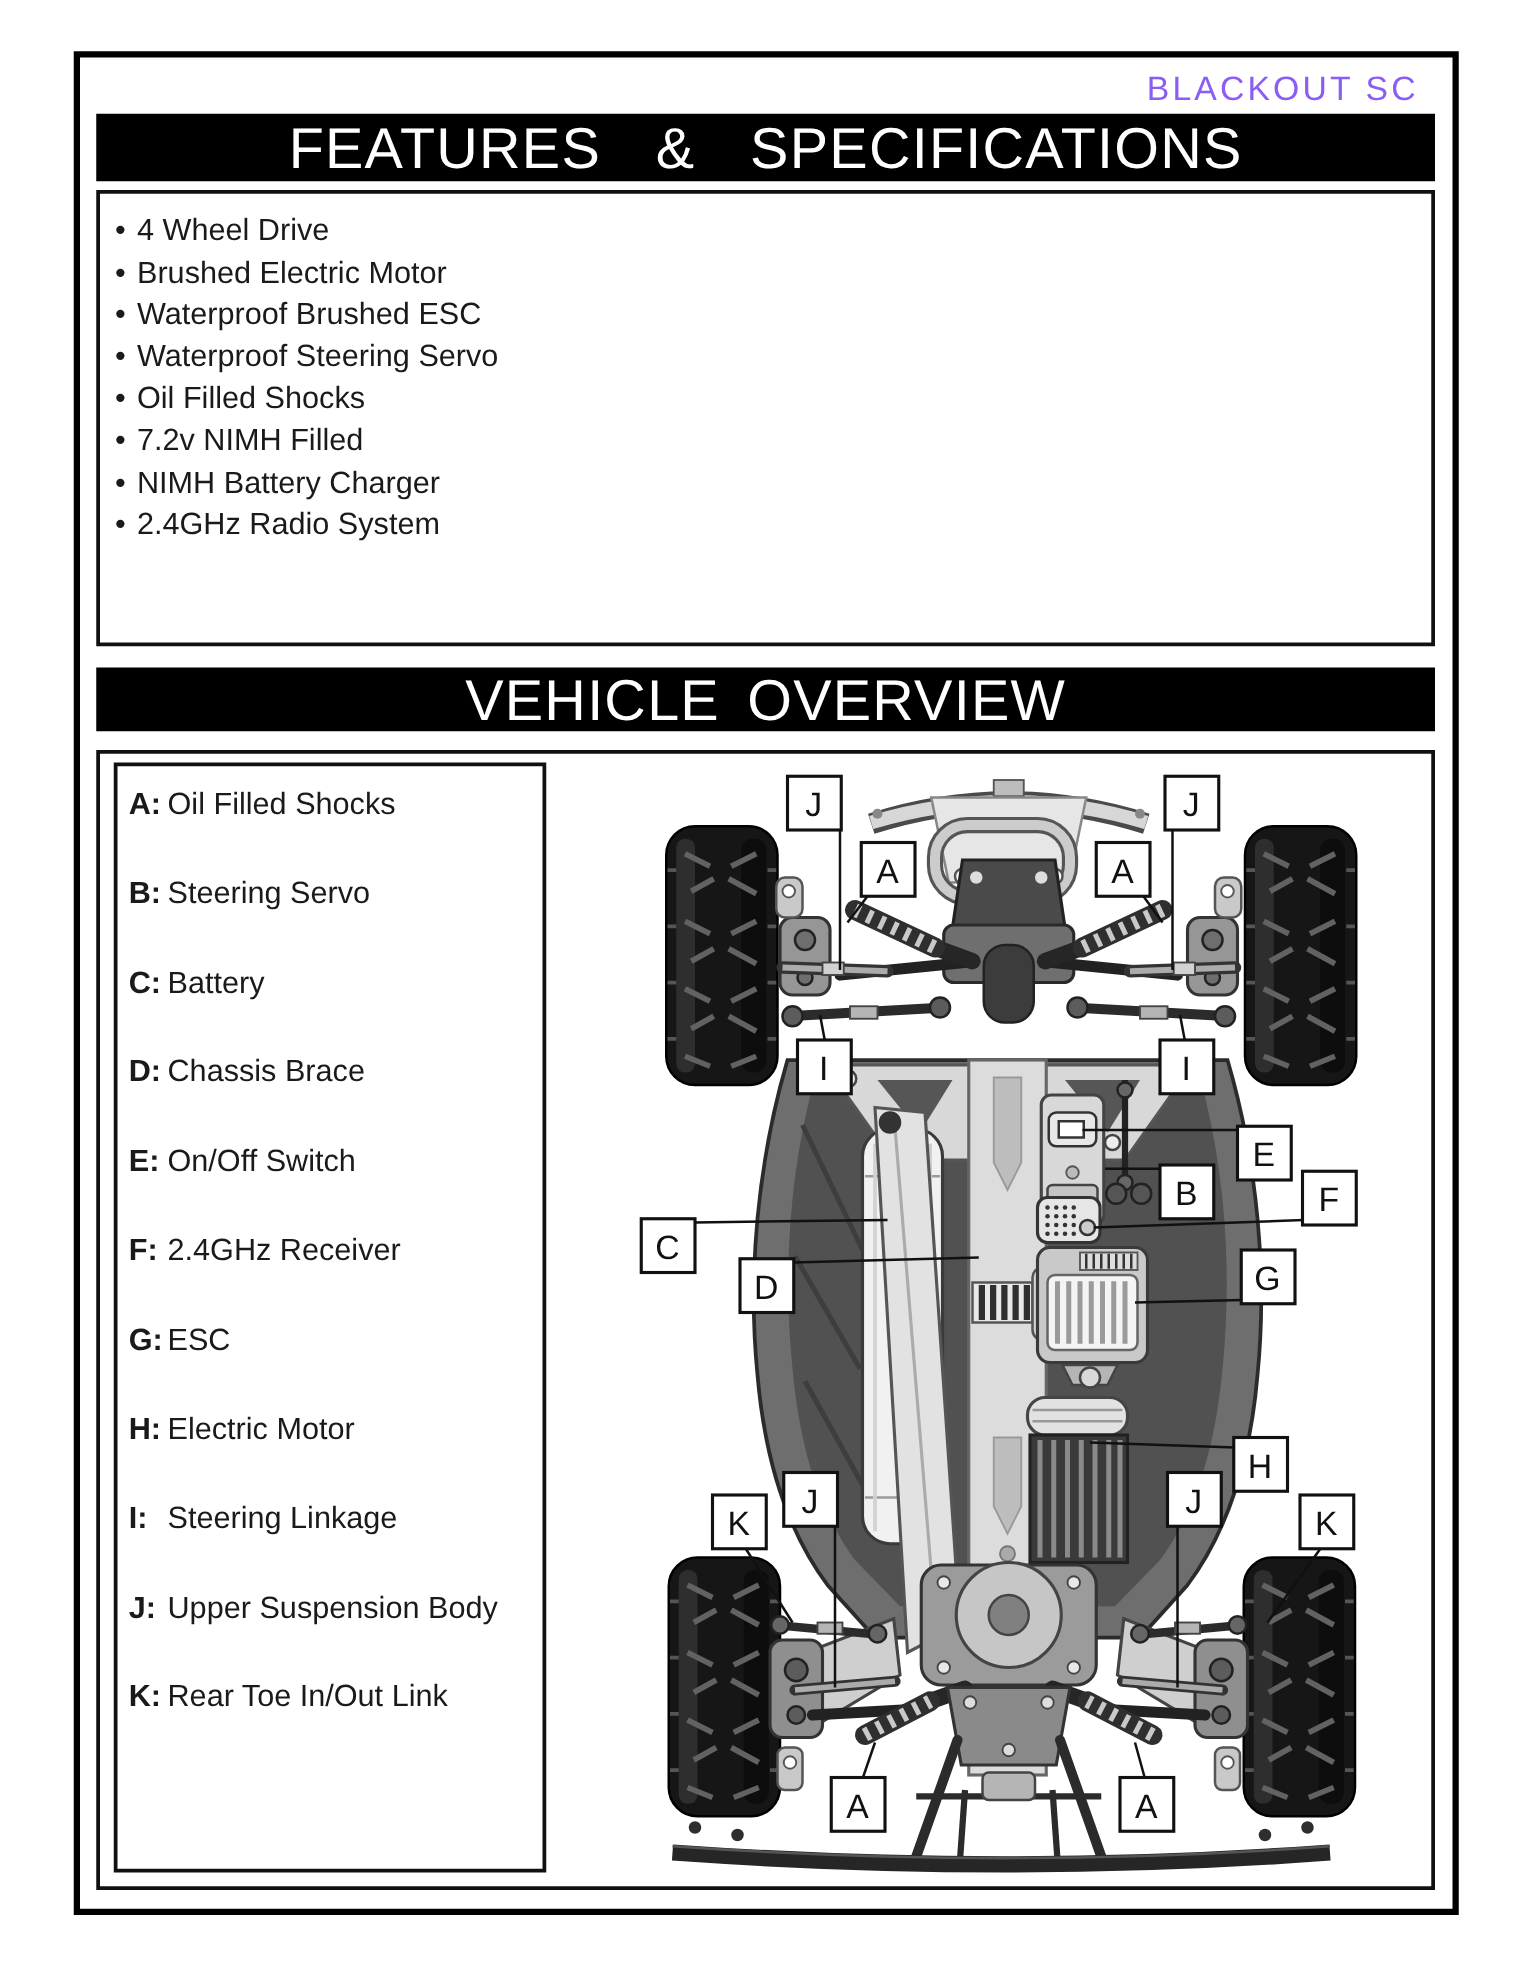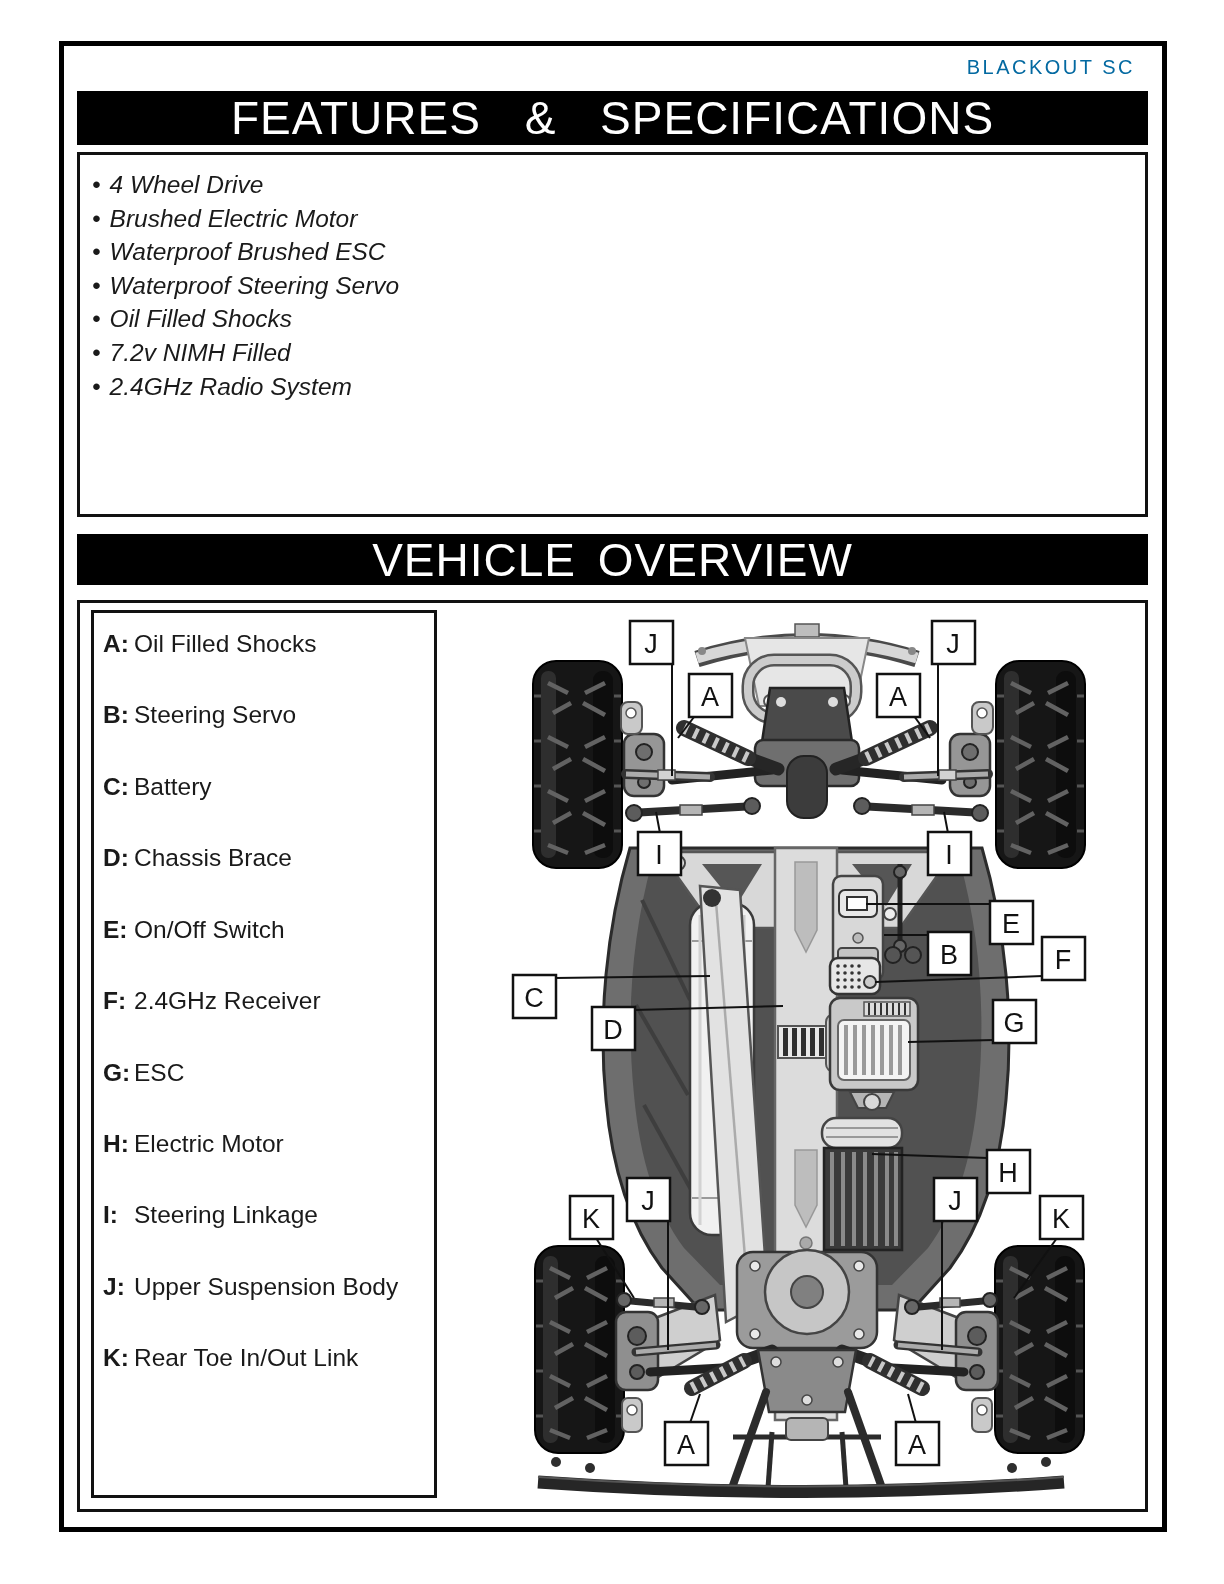--- a/index.html
+++ b/index.html
@@ -5,36 +5,36 @@
   html,body{margin:0;padding:0;}
   body{
     width:1224px;height:1584px;position:relative;background:#ffffff;
     font-family:"Liberation Sans",sans-serif;color:#1a1a1a;overflow:hidden;
   }
   .page-border{
     position:absolute;left:59px;top:41px;width:1108px;height:1491px;
     border:5px solid #000;box-sizing:border-box;background:#fff;
   }
   .brand{
-    position:absolute;top:56px;right:89px;font-size:20px;letter-spacing:2.5px;
-    color:#0369a1;white-space:nowrap;
+    position:absolute;top:56px;right:89px;font-size:27px;letter-spacing:2.5px;
+    color:#8b5cf6;white-space:nowrap;
   }
   .bar{
     position:absolute;left:77px;width:1071px;background:#000;color:#fff;
     display:flex;align-items:center;justify-content:center;
     font-size:46px;letter-spacing:1px;white-space:nowrap;box-sizing:border-box;
   }
   .bar.features{top:91px;height:54px;word-spacing:30px;align-items:flex-end;}
   .bar.overview{top:534px;height:51px;word-spacing:8px;}
   .features-box{
     position:absolute;left:77px;top:152px;width:1071px;height:365px;
     border:3px solid #111;box-sizing:border-box;display:flex;
     padding:13px 0 0 12px;
   }
-  .col-left{width:523px;flex:0 0 auto;font-style:italic;}
+  .col-left{width:523px;flex:0 0 auto;}
   .col-right{flex:1 1 auto;}
   .li{font-size:24.5px;line-height:33.6px;white-space:nowrap;}
   .li::before{content:"\2022";margin-right:9px;}
   .overview-box{
     position:absolute;left:77px;top:600px;width:1071px;height:912px;
     border:3px solid #111;box-sizing:border-box;background:#fff;
   }
   .legend-box{
     position:absolute;left:91px;top:610px;width:346px;height:888px;
     border:3px solid #111;box-sizing:border-box;background:#fff;
@@ -62,20 +62,21 @@
 </div>
 
 <div class="features-box">
   <div class="col-left">
     <div class="li">4 Wheel Drive</div>
     <div class="li">Brushed Electric Motor</div>
     <div class="li">Waterproof Brushed ESC</div>
     <div class="li">Waterproof Steering Servo</div>
     <div class="li">Oil Filled Shocks</div>
     <div class="li">7.2v NIMH Filled</div>
+    <div class="li">NIMH Battery Charger</div>
     <div class="li">2.4GHz Radio System</div>
   </div>
 </div>
 
 <div class="bar overview">
   <span>VEHICLE OVERVIEW</span>
 </div>
 
 <div class="overview-box"></div>
 

